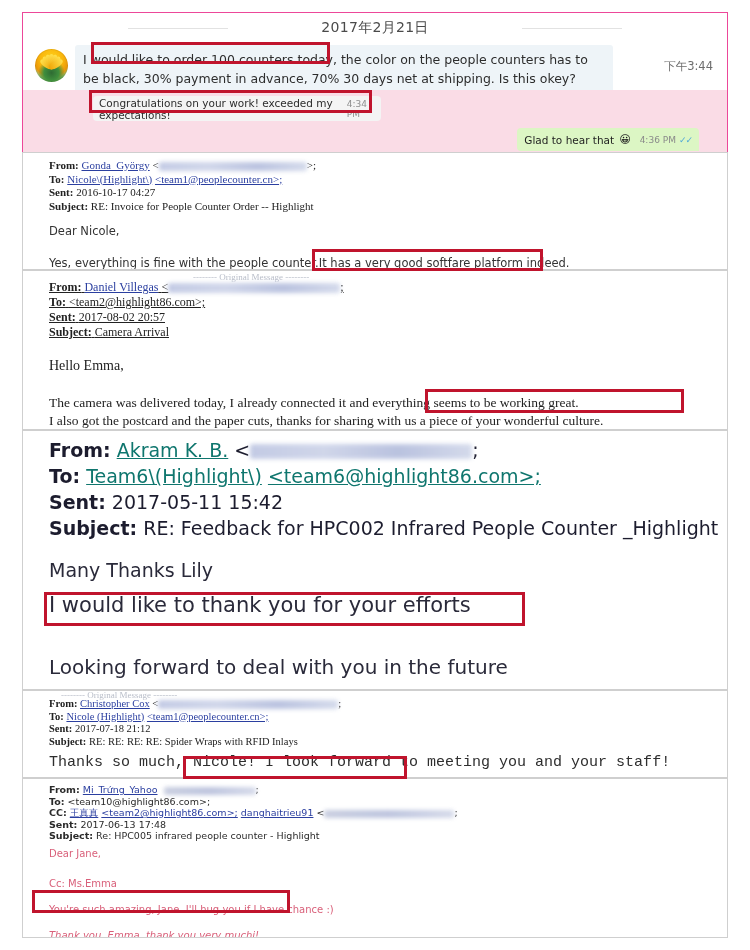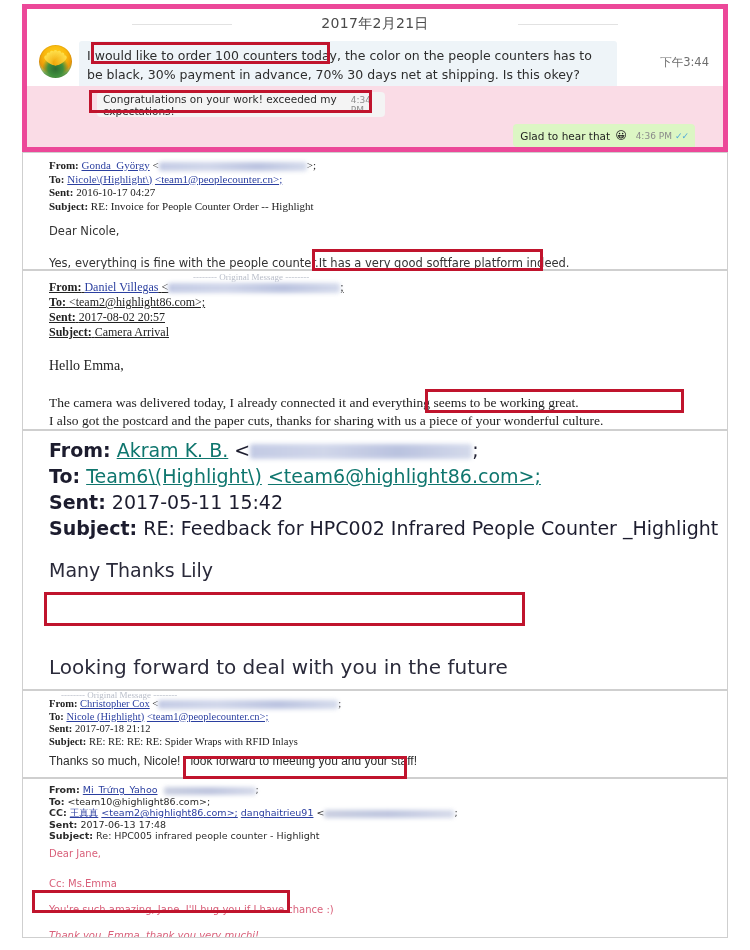--- a/index.html
+++ b/index.html
@@ -29,25 +29,25 @@
     border: 3px solid #c0142d;
     box-sizing: border-box;
     pointer-events: none;
     z-index: 40;
   }
 
   
   .chat-panel {
     position: absolute;
     left: 22px;
-    top: 4px;
+    top: 12px;
     width: 706px;
     height: 148px;
     background: #ffffff;
-    border: 5px solid #ec4899;
+    border: 1px solid #ec4899;
     box-sizing: border-box;
     overflow: hidden;
   }
   .chat-date-row {
     height: 30px;
     display: flex;
     align-items: center;
     justify-content: center;
     background: #ffffff;
     position: relative;
@@ -225,21 +225,21 @@
   }
   #mail3 .hdr .lnk { color:#0f766e; }
   #mail3 .l1 { position:absolute; left: 26px; top: 128px; font-size: 19px; font-family:"DejaVu Sans",sans-serif; color:#2a2a3a; }
   #mail3 .l2 { position:absolute; left: 26px; top: 162px; font-size: 21px; font-family:"DejaVu Sans",sans-serif; color:#2a2a3a; }
   #mail3 .l3 { position:absolute; left: 26px; top: 224px; font-size: 20px; font-family:"DejaVu Sans",sans-serif; color:#2a2a3a; }
 
   
   #mail4 { left: 22px; top: 690px; width: 706px; height: 88px; }
   #mail4 .om { position:absolute; left: 38px; top: -1px; }
   #mail4 .hdr { position:absolute; left: 26px; top: 7px; font-size: 10.5px; line-height: 12.5px; }
-  #mail4 .body1 { position:absolute; left: 26px; top: 63px; font-size: 12px; font-family:Liberation Sans, sans-serif; color:#2e2e2e; }
+  #mail4 .body1 { position:absolute; left: 26px; top: 63px; font-size: 15px; font-family:Liberation Mono, monospace; color:#2e2e2e; }
 
   
   #mail5 { left: 22px; top: 778px; width: 706px; height: 160px; }
   #mail5 .hdr { position:absolute; left: 26px; top: 5px; font-size: 9.5px; line-height: 11.5px; font-family:"DejaVu Sans",sans-serif; color:#2b2b2b; }
   #mail5 .hdr .lbl { font-weight: bold; }
   #mail5 .hdr .lnk { color:#2b3fa0; }
   #mail5 .pk { position:absolute; left: 26px; font-size: 10px; font-family:"DejaVu Sans",sans-serif; color:#d9607a; }
   #mail5 .pk.a { top: 69px; }
   #mail5 .pk.b { top: 99px; }
   #mail5 .pk.c { top: 125px; }
@@ -366,20 +366,21 @@
       <div class="hdr-line">
         <span class="lbl">Sent:</span>
         <span>2017-05-11 15:42</span>
       </div>
       <div class="hdr-line">
         <span class="lbl">Subject:</span>
         <span>RE: Feedback for HPC002 Infrared People Counter _Highlight</span>
       </div>
     </div>
     <div class="l1">Many Thanks Lily</div>
+    <div class="l2">I would like to thank you for your efforts</div>
     <div class="l3">Looking forward to deal with you in the future</div>
   </div>
   <div class="hl" style="left:44px;top:592px;width:481px;height:34px;"></div>
 
   <div class="mail serif" id="mail4">
     <div class="om origmsg">-------- Original Message --------</div>
     <div class="hdr">
       <div class="hdr-line">
         <span class="lbl">From:</span>
         <span class="lnk">Christopher Cox</span>

